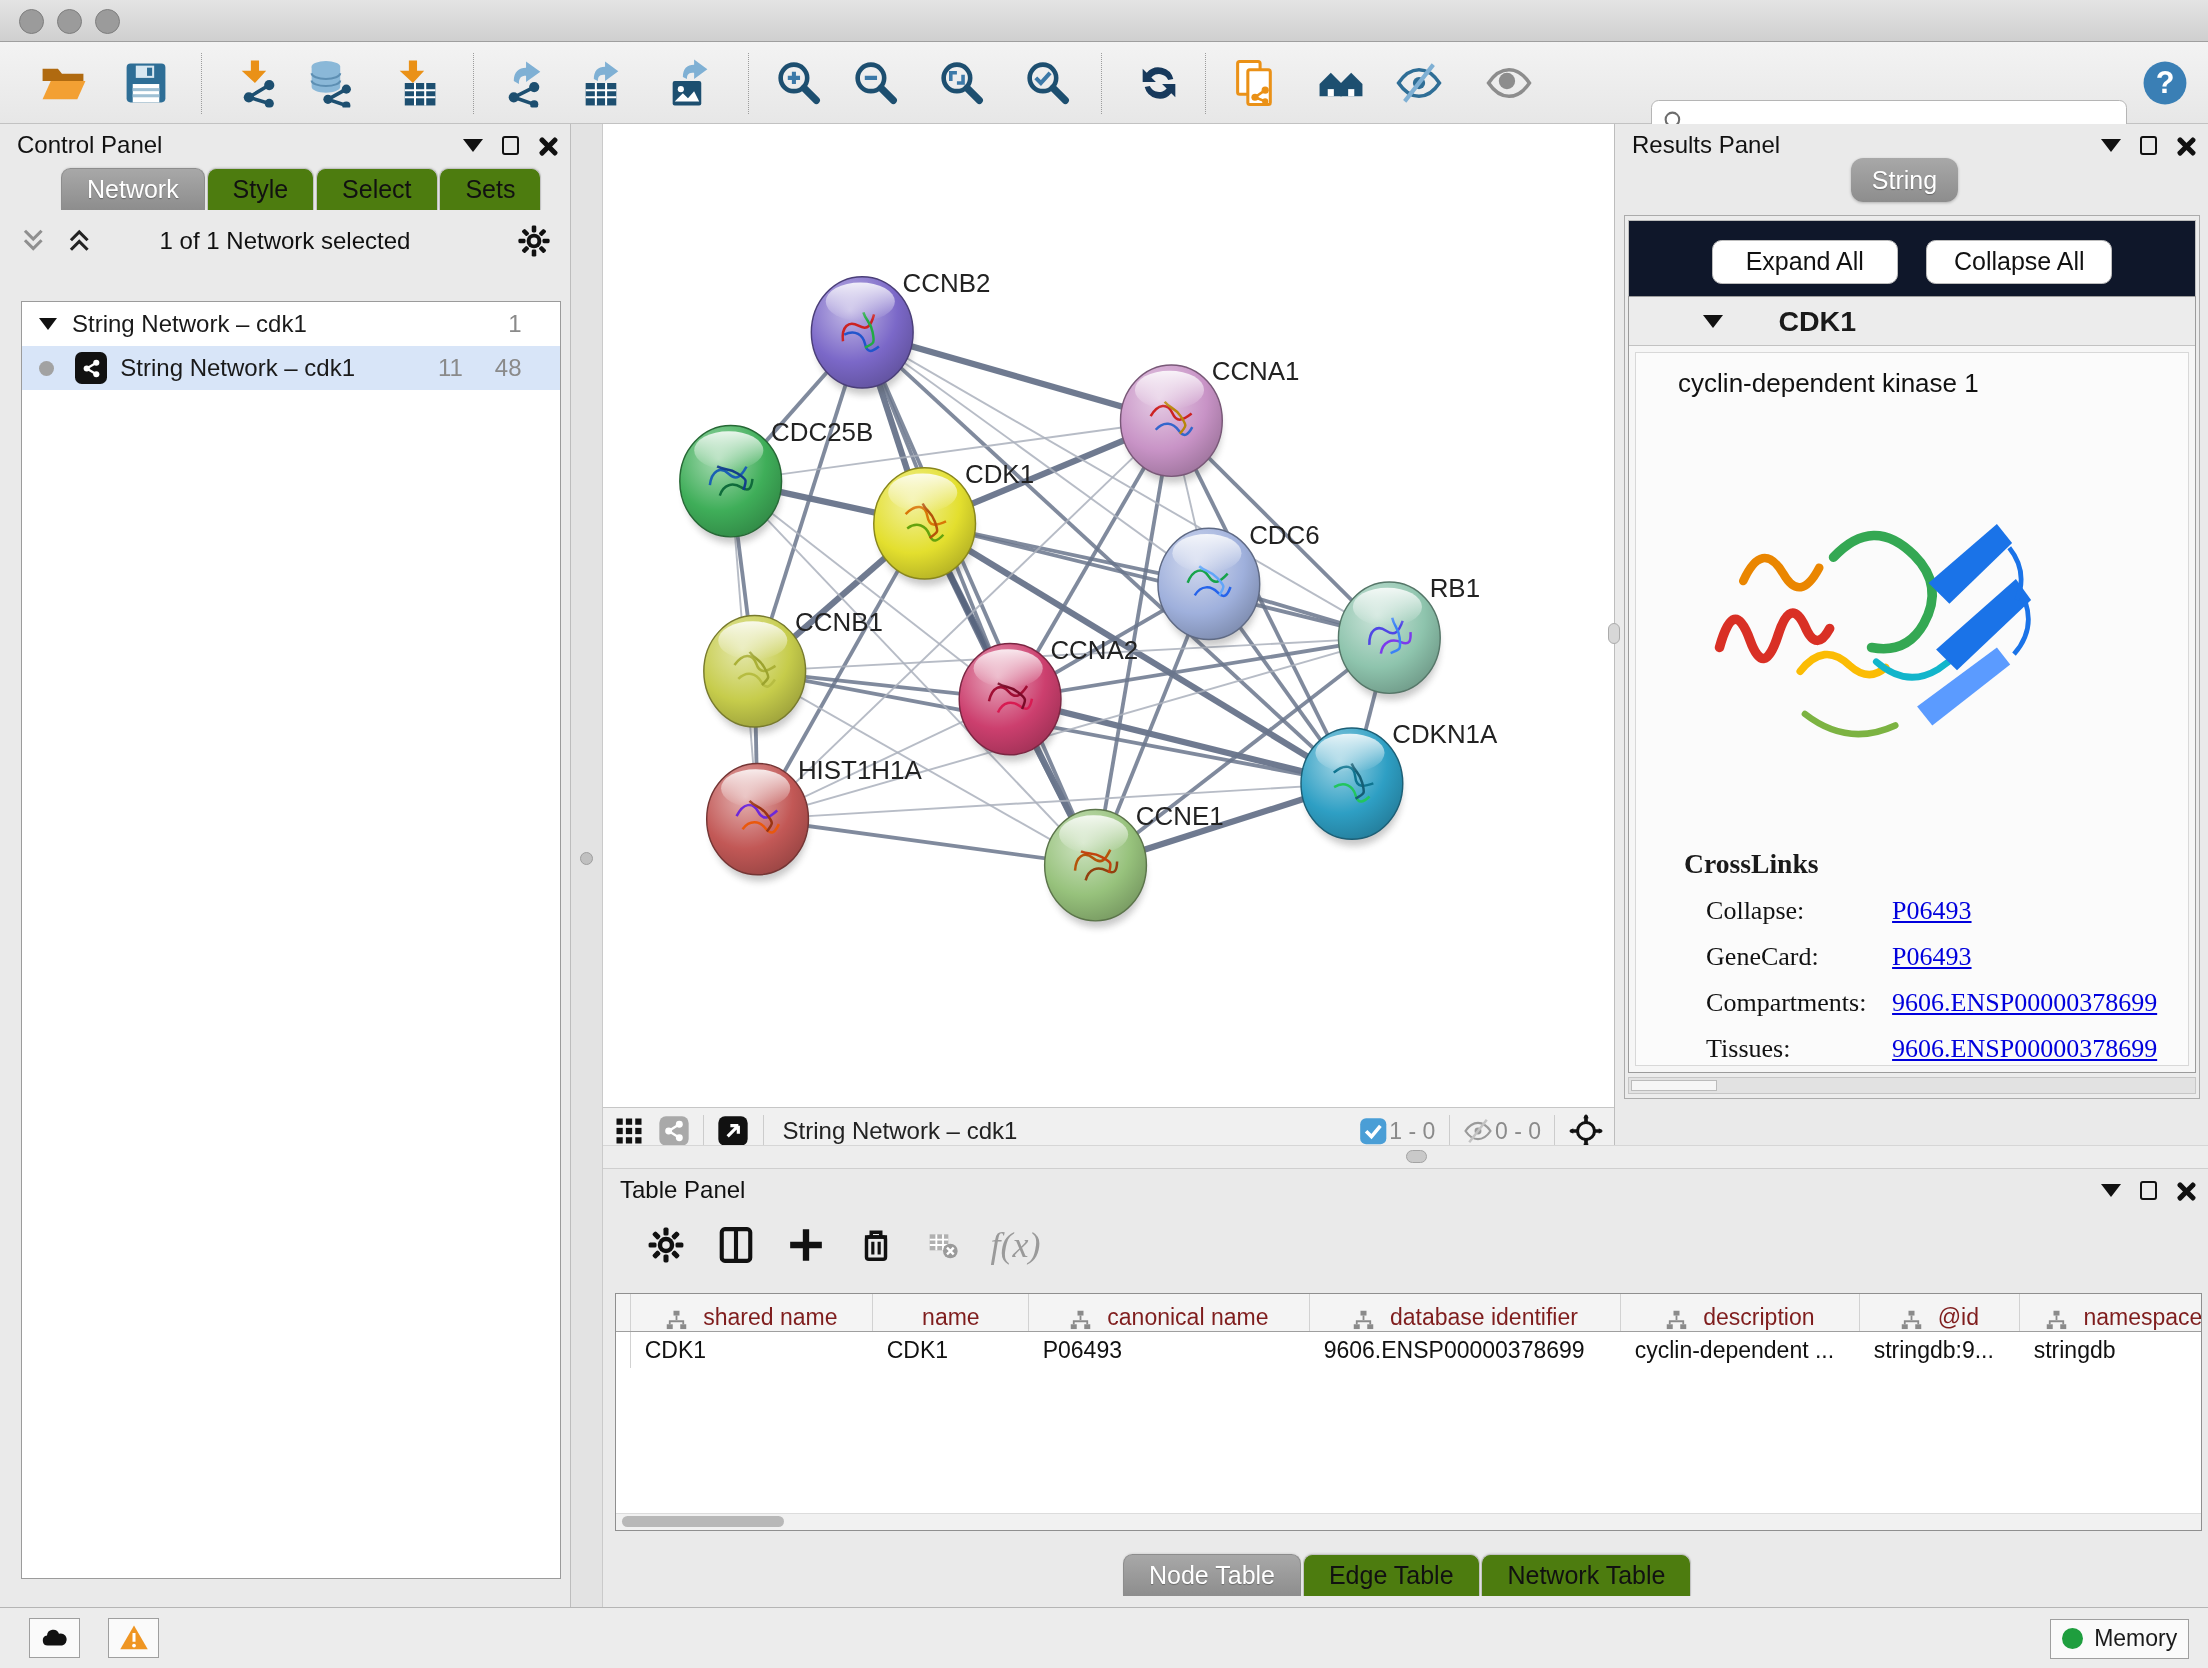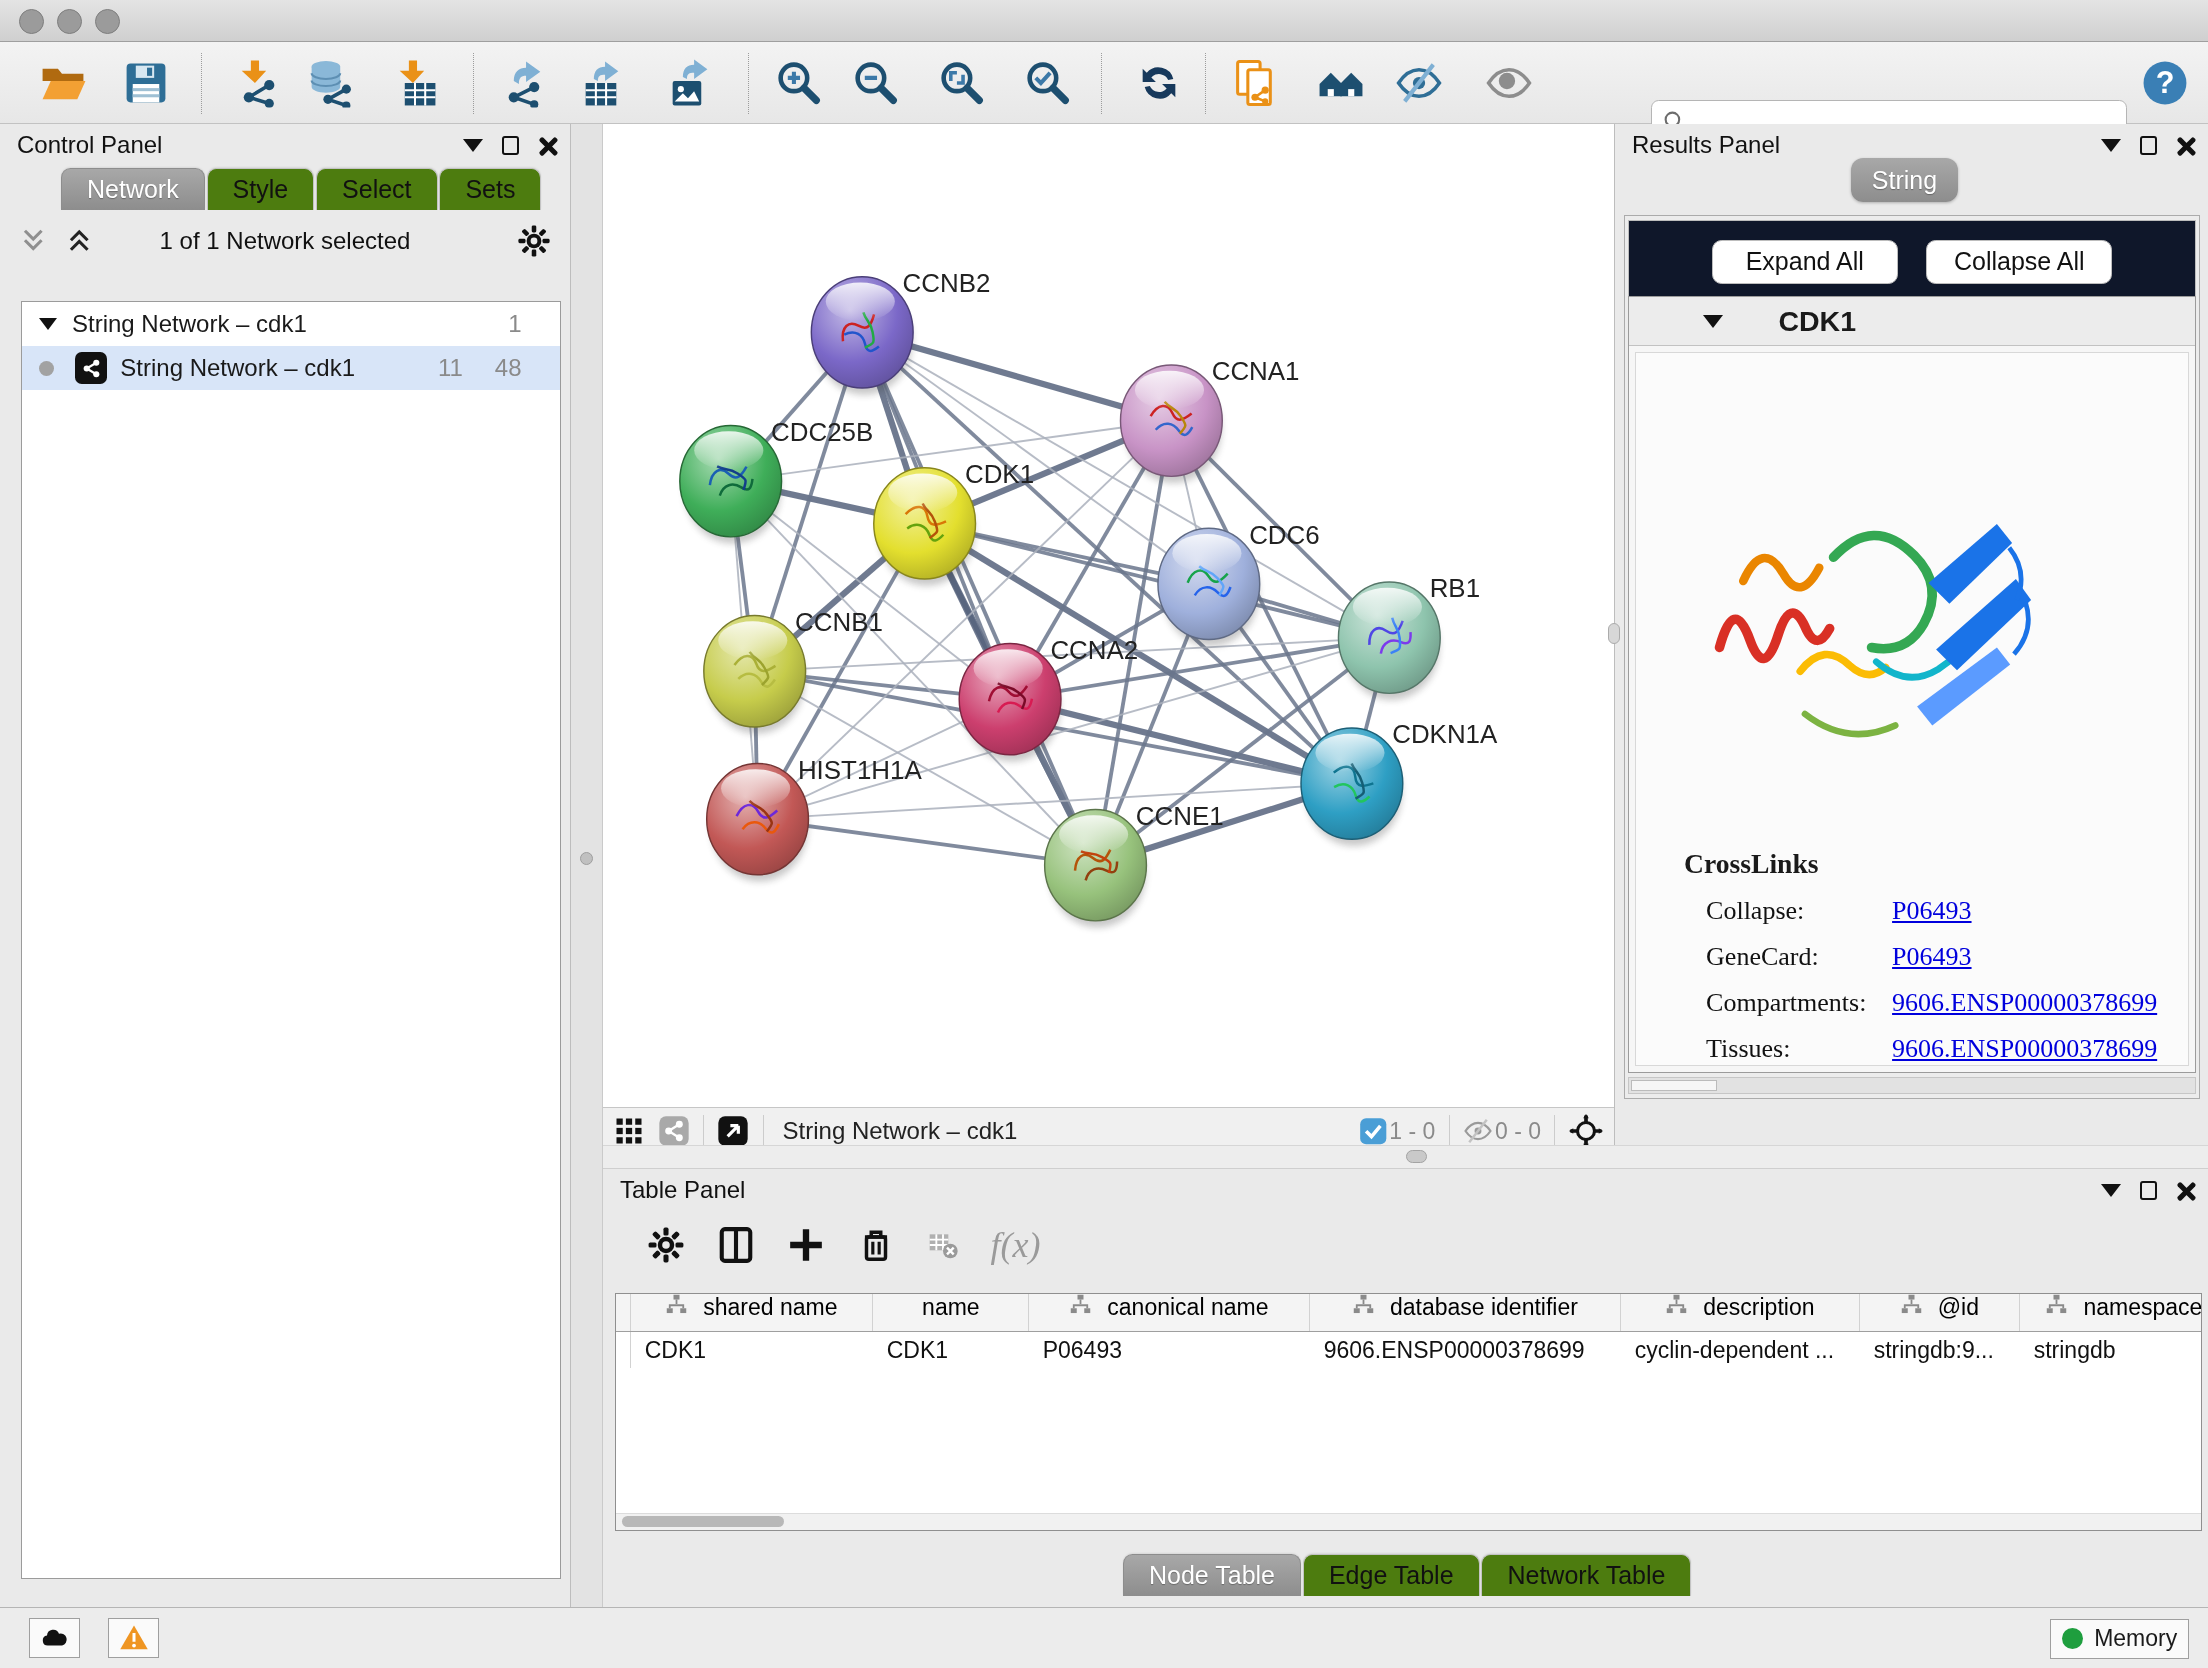--- a/index.html
+++ b/index.html
@@ -96,21 +96,21 @@
   .rp-scroll { position:absolute; left:3.8px; right:3.8px; bottom:3.8px; height:17px; background:#e2e2e2; border:1px solid #c6c6c6; }
   .rp-scroll .thumb { position:absolute; left:1.9px; top:1.9px; width:86px; height:11.4px; background:#f6f6f6; border:1px solid #bbb; }
 
   
   .table-panel { flex:1 1 auto; background:#eaeaea; position:relative; min-height:0; }
   .tp-toolbar { position:absolute; left:9.5px; top:42px; height:68px; display:flex; align-items:center; gap:32px; padding-left:34px; }
   .tp-toolbar svg { width:38px; height:38px; }
   .fx { font-family:"Liberation Serif",serif; font-style:italic; font-size:36px; color:#9a9a9a; }
   .tbl-wrap { position:absolute; left:12.4px; right:5.7px; top:124px; height:238px; background:#fff; border:1.9px solid #8f8f8f; overflow:hidden; display:flex; flex-direction:column; }
   .thead { display:flex; background:#f4f4f4; border-bottom:1.9px solid #9f9f9f; height:38px; flex:0 0 38px; }
-  .th { display:flex; align-items:flex-start; justify-content:center; gap:16px; font-size:23px; color:#000000; border-right:1px solid #d2d2d2; overflow:hidden; white-space:nowrap; }
+  .th { display:flex; align-items:flex-end; justify-content:center; gap:16px; font-size:23px; color:#7f1d1d; border-right:1px solid #d2d2d2; overflow:hidden; white-space:nowrap; }
   .th svg { width:21px; height:21px; flex:0 0 21px; }
   .gutter { width:15px; flex:0 0 15px; border-right:1px solid #d2d2d2; background:#f4f4f4; }
   .trow { display:flex; height:36px; }
   .td { font-size:23px; display:flex; align-items:center; padding-left:13.3px; overflow:hidden; white-space:nowrap; color:#111; }
   .tbl-fill { flex:1 1 auto; background:#fff; }
   .tbl-hscroll { flex:0 0 17px; background:#f1f1f1; border-top:1px solid #dcdcdc; position:relative; }
   .tbl-hscroll .thumb { position:absolute; left:5.7px; top:1.9px; width:162px; height:11.4px; border-radius:6.7px; background:#b8b8b8; }
   .tp-tabs { position:absolute; left:520px; top:385px; display:flex; }
 
   
@@ -653,20 +653,21 @@
             <div class="rp-btnbox">
               <div class="rp-btn">Expand All</div>
               <div class="rp-btn">Collapse All</div>
             </div>
             <div class="rp-content">
               <div class="prot-head">
                 <span class="tri-down"></span>
                 <span class="prot-name">CDK1</span>
               </div>
               <div class="prot-body">
+                <div class="prot-desc">cyclin-dependent kinase 1</div>
                 <svg class="prot-img" viewBox="0 0 380 340">
                   <path d="M30 190 q15 -55 32 -8 q15 42 30 -6 q13 -40 28 -8 q12 28 26 2" stroke="#d93025" stroke-width="10" fill="none" stroke-linecap="round"></path>
                   <path d="M55 120 q20 -44 42 -8 q18 32 38 -6" stroke="#ea8600" stroke-width="9" fill="none" stroke-linecap="round"></path>
                   <path d="M115 215 q25 -32 52 -6 q20 18 38 2" stroke="#fbbc04" stroke-width="8" fill="none" stroke-linecap="round"></path>
                   <path d="M150 95 q42 -45 85 -2 q32 32 10 72 q-18 32 -55 25" stroke="#34a853" stroke-width="10" fill="none" stroke-linecap="round"></path>
                   <path d="M195 205 q32 28 65 8 q28 -18 45 -45" stroke="#12b5cb" stroke-width="7" fill="none" stroke-linecap="round"></path>
                   <path d="M120 260 q45 35 95 12" stroke="#7cb342" stroke-width="7" fill="none" stroke-linecap="round"></path>
                   <polygon points="250,122 322,60 338,80 272,144" fill="#1a73e8"></polygon>
                   <polygon points="258,192 342,118 358,140 280,214" fill="#1a73e8"></polygon>
                   <polygon points="238,252 322,190 336,208 254,272" fill="#5b9bff"></polygon>

